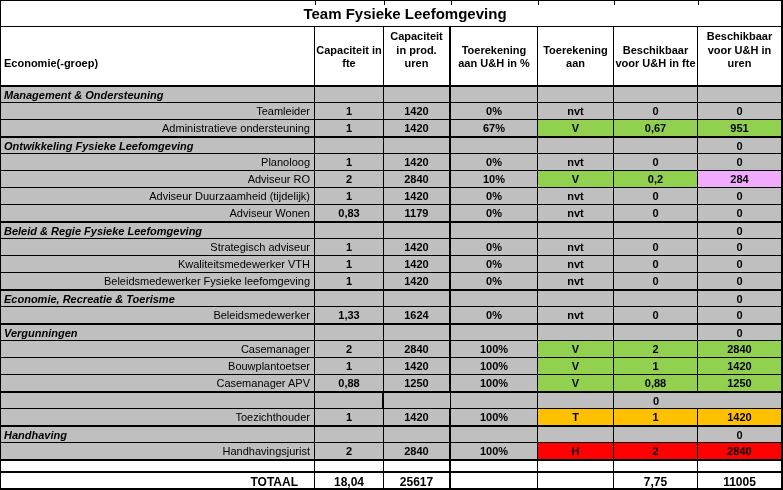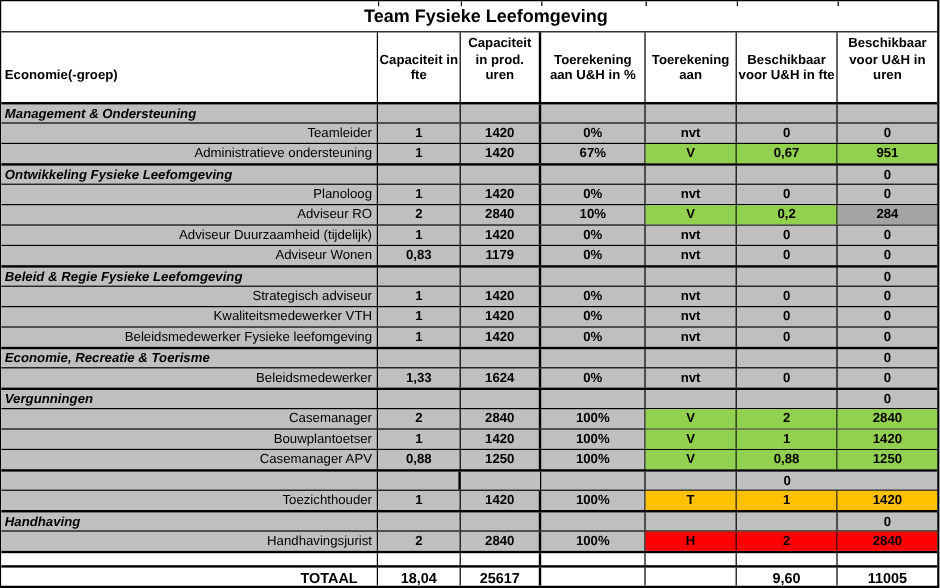--- a/index.html
+++ b/index.html
@@ -137,21 +137,21 @@
         <div class="cell c-num">0</div>
         <div class="cell c-num">0</div>
       </div>
       <div class="row data">
         <div class="cell c-label">Adviseur RO</div>
         <div class="cell c-num">2</div>
         <div class="cell c-num thickR">2840</div>
         <div class="cell c-num">10%</div>
         <div class="cell c-num" style="background: rgb(146, 208, 80);">V</div>
         <div class="cell c-num" style="background: rgb(146, 208, 80);">0,2</div>
-        <div class="cell c-num" style="background: #a3a3a3;">284</div>
+        <div class="cell c-num" style="background: #f0abfc;">284</div>
       </div>
       <div class="row data">
         <div class="cell c-label">Adviseur Duurzaamheid (tijdelijk)</div>
         <div class="cell c-num">1</div>
         <div class="cell c-num thickR">1420</div>
         <div class="cell c-num">0%</div>
         <div class="cell c-num">nvt</div>
         <div class="cell c-num">0</div>
         <div class="cell c-num">0</div>
       </div>
@@ -297,17 +297,17 @@
         <div class="cell c-num"></div>
         <div class="cell c-num"></div>
         <div class="cell c-num"></div>
       </div>
       <div class="row total">
         <div class="cell c-label">TOTAAL</div>
         <div class="cell c-num">18,04</div>
         <div class="cell c-num thickR">25617</div>
         <div class="cell c-num"></div>
         <div class="cell c-num"></div>
-        <div class="cell c-num">9,60</div>
+        <div class="cell c-num">7,75</div>
         <div class="cell c-num">11005</div>
       </div>
     </div>
 </div>
 
 </body></html>

